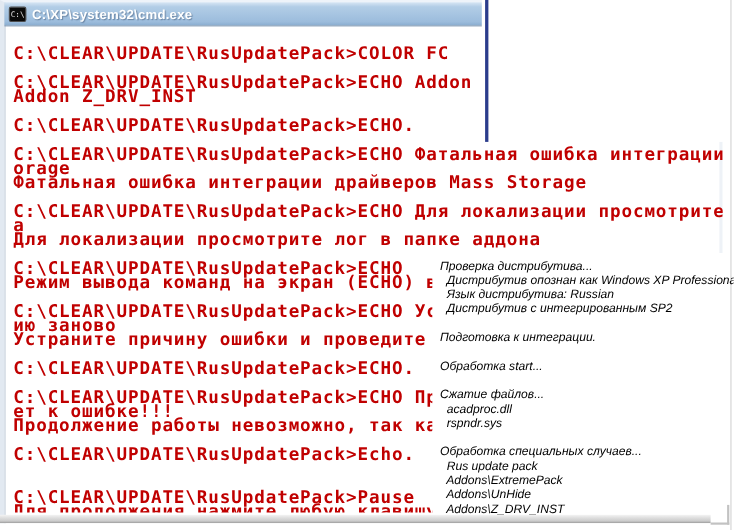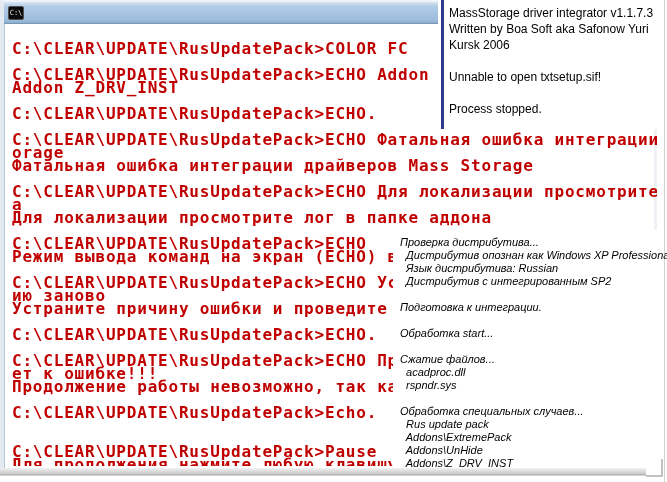--- a/index.html
+++ b/index.html
@@ -118,20 +118,21 @@
     border-bottom: 2px solid #c2c2c2;
     background: #ffffff;
   }
 </style>
 </head>
 <body>
 
 <div class="cmd-window">
   <div class="titlebar">
     <span class="cmd-icon">C:\</span>
+    <span class="title-text">C:\XP\system32\cmd.exe</span>
   </div>
   <div class="console">C:\CLEAR\UPDATE\RusUpdatePack&gt;COLOR FC
 
 C:\CLEAR\UPDATE\RusUpdatePack&gt;ECHO Addon Z_DRV_INST
 Addon Z_DRV_INST
 
 C:\CLEAR\UPDATE\RusUpdatePack&gt;ECHO.
 
 C:\CLEAR\UPDATE\RusUpdatePack&gt;ECHO Фатальная ошибка интеграции драйверов Mass St
 orage
@@ -156,27 +157,20 @@
 
 C:\CLEAR\UPDATE\RusUpdatePack&gt;Echo.
 
 
 C:\CLEAR\UPDATE\RusUpdatePack&gt;Pause
 Для продолжения нажмите любую клавишу . . .</div>
 </div>
 
 <div class="panel-top">
   <div class="panel-top-border"></div>
-  <div class="panel-top-text">MassStorage driver integrator v1.1.7.3
-Written by Boa Soft aka Safonow Yuri
-Kursk 2006
-
-Unnable to open txtsetup.sif!
-
-Process stopped.</div>
 </div>
 
 <div class="right-strip"></div>
 <div class="right-edge-line"></div>
 
 <div class="panel-lower">
   <div class="panel-lower-text">Проверка дистрибутива...
   Дистрибутив опознан как Windows XP Professional
   Язык дистрибутива: Russian
   Дистрибутив с интегрированным SP2

